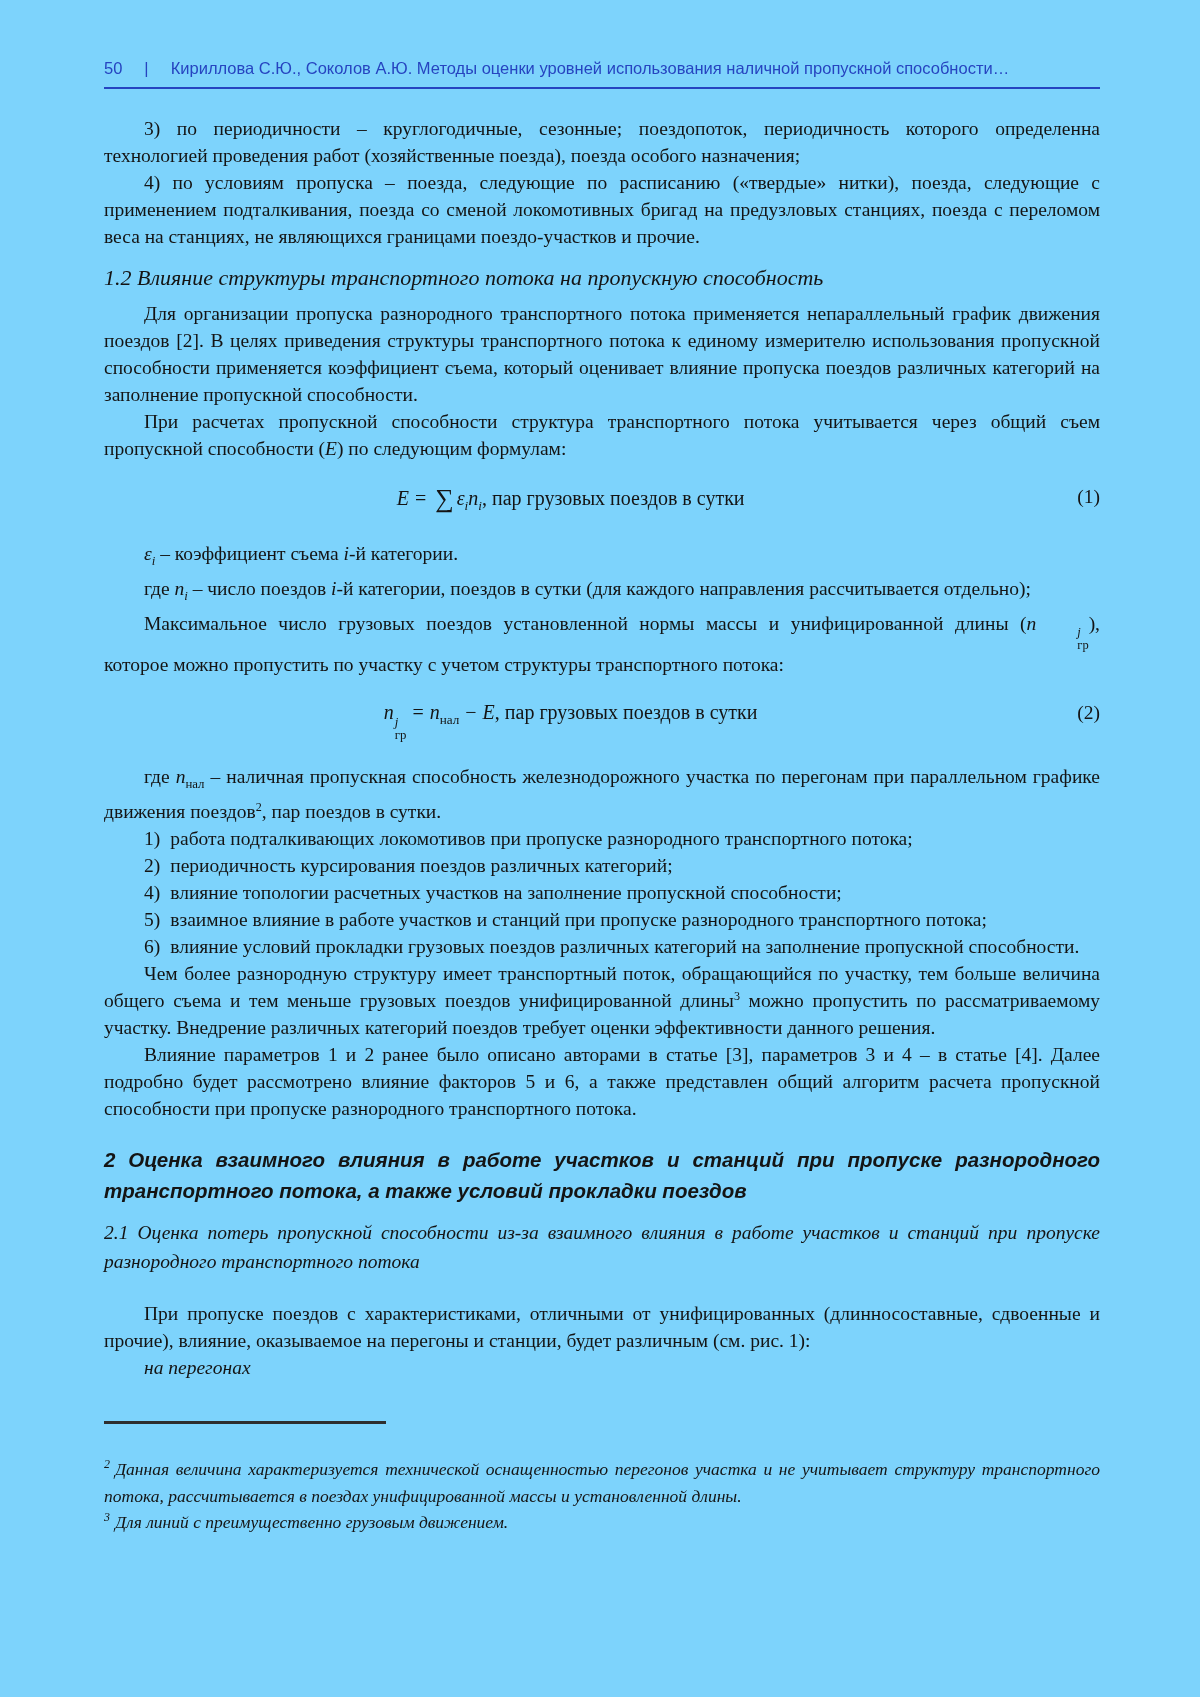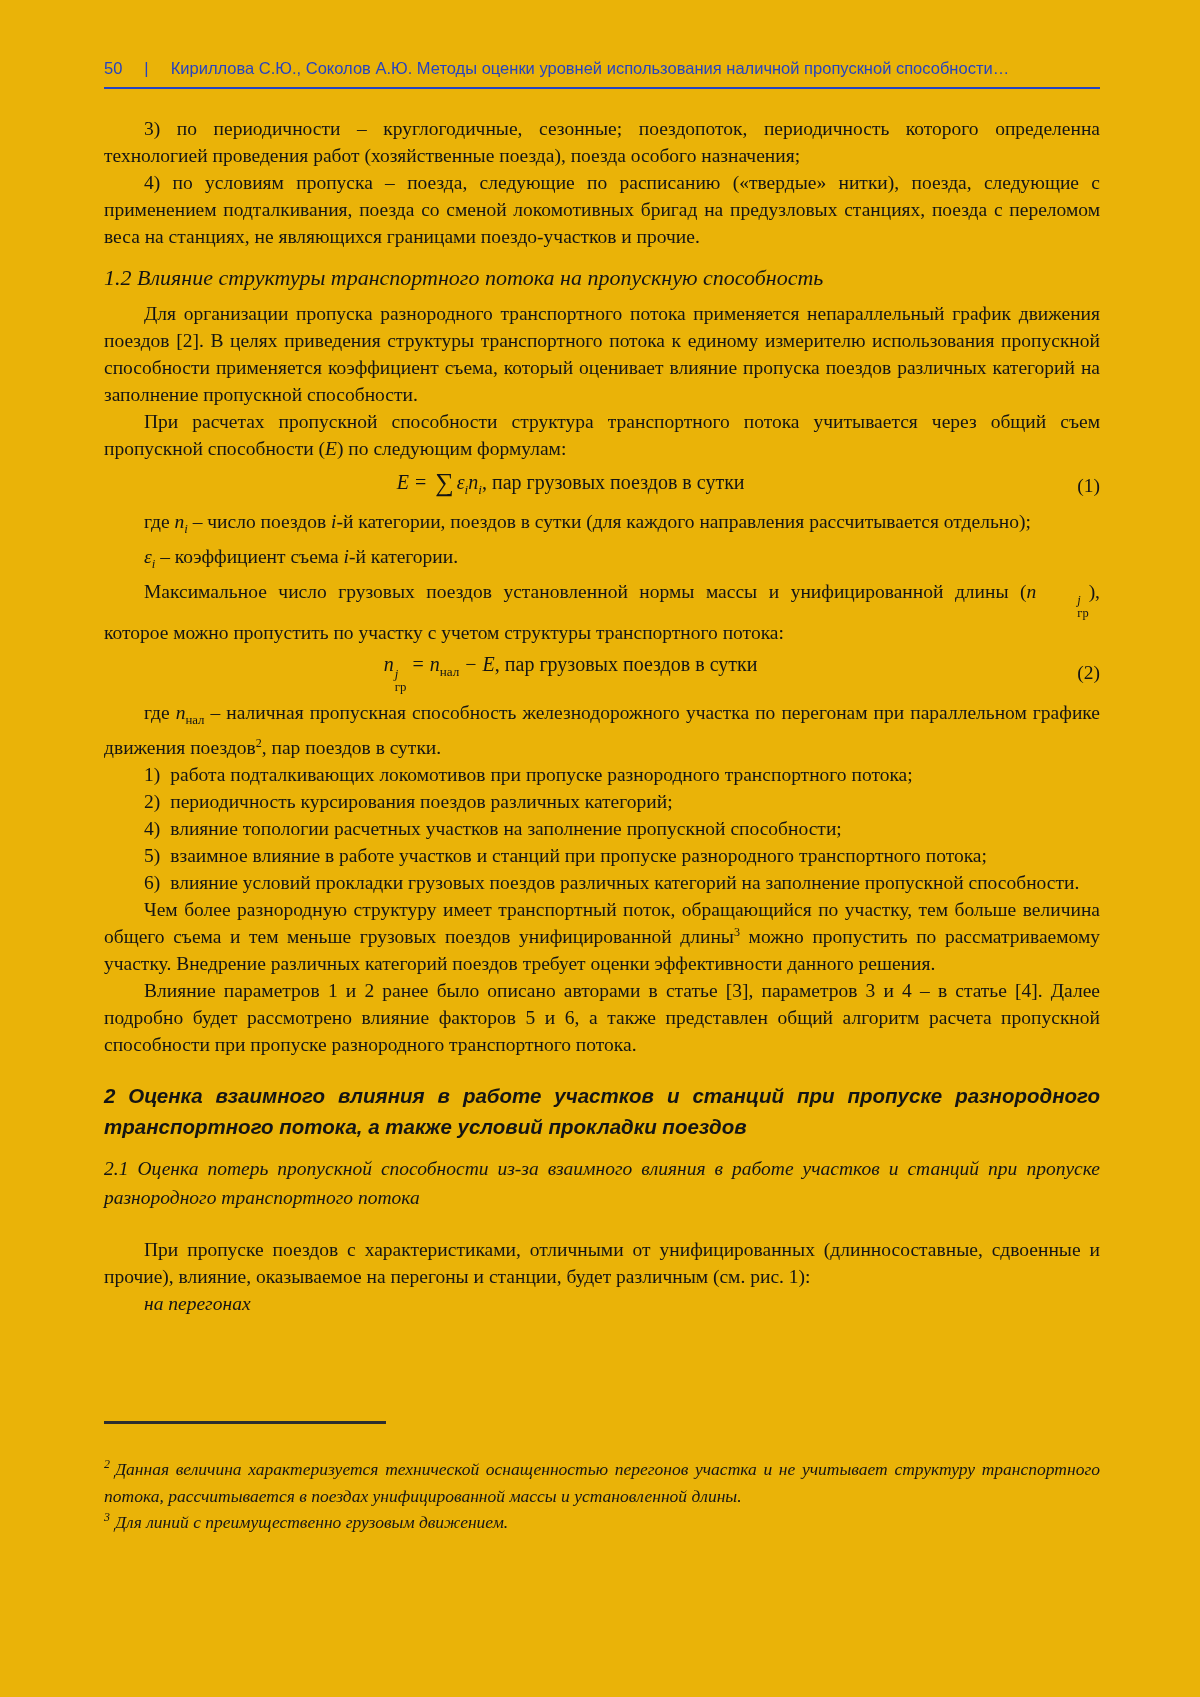--- a/index.html
+++ b/index.html
@@ -1,18 +1,18 @@
 <!DOCTYPE html>
 <html lang="ru"><head>
 <meta charset="utf-8">
 <style>
   html,body { margin:0; padding:0; }
   body { width:1200px; height:1697px; background:#ffffff; }
   .page {
-    position:relative; width:1200px; height:1697px; background:#eab308;
+    position:relative; width:1200px; height:1697px; background:#7dd3fc;
     font-family:"Liberation Serif", serif; color:#141414; overflow:hidden;
   }
   .inner { padding:58px 100px 0 104px; }
 
   
   .runhead {
     display:flex; align-items:baseline; gap:0;
     font-family:"Liberation Sans", sans-serif;
     color:#2644c0; font-size:16.5px; line-height:20px;
   }
@@ -42,21 +42,21 @@
   .mvar { font-style:italic; }
   sub.msub { font-size:0.66em; font-style:italic; }
   sup.fnref { font-size:0.62em; line-height:0; }
   .m-stack {
     display:inline-flex; flex-direction:column; align-items:flex-start;
     font-size:0.64em; line-height:1.02; vertical-align:-0.5em; margin-left:1px;
   }
   .m-stack .st-sup { font-style:italic; }
   .m-stack .st-sub { font-style:normal; }
 
-  .formula { display:flex; align-items:center; margin:5px 0;gap:40px; }
+  .formula { display:flex; margin:21px 0;gap:40px; }
   .f-body { flex:1; text-align:center; font-size:20px; }
   .f-sigma { font-size:26px; position:relative; top:2px; margin:0 3px; }
   .f-op { margin:0 6px; }
   .f-num { font-size:19.5px; }
 
   .li-num { margin-right:10px; }
 
   
   .footer { position:absolute; top:1421px; left:104px; right:100px; }
   .fn-rule { width:282px; height:3px; background:#2e2e2e; }
@@ -89,23 +89,23 @@
 
       <p class="para">Для организации пропуска разнородного транспортного потока применяется непараллельный график движения поездов [2]. В целях приведения структуры транспортного потока к единому измерителю использования пропускной способности применяется коэффициент съема, который оценивает влияние пропуска поездов различных категорий на заполнение пропускной способности.</p>
 
       <p class="para"><span>При расчетах пропускной способности структура транспортного потока учитывается через общий съем пропускной способности (</span><span class="mvar">E</span><span>) по следующим формулам:</span></p>
 
       <div class="formula">
         <span class="f-body"><span class="mvar">E</span><span class="f-op">=</span><span class="f-sigma">∑</span><span class="mvar">ε</span><sub class="msub">i</sub><span class="mvar">n</span><sub class="msub">i</sub><span>, пар грузовых поездов в сутки</span></span>
         <span class="f-num">(1)</span>
       </div>
 
+      <p class="para"><span class="mvar">ε</span><sub class="msub">i</sub><span> – коэффициент съема </span><span class="mvar">i</span><span>-й категории.</span></p>
+
       <p class="para"><span>где </span><span class="mvar">n</span><sub class="msub">i</sub><span> – число поездов </span><span class="mvar">i</span><span>-й категории, поездов в сутки (для каждого направления рассчитывается отдельно);</span></p>
-
-      <p class="para"><span class="mvar">ε</span><sub class="msub">i</sub><span> – коэффициент съема </span><span class="mvar">i</span><span>-й категории.</span></p>
 
       <p class="para"><span>Максимальное число грузовых поездов установленной нормы массы и унифицированной длины (</span><span class="mvar">n</span><span class="m-stack">
             <span class="st-sup">j</span>
             <span class="st-sub">гр</span>
           </span><span>), которое можно пропустить по участку с учетом структуры транспортного потока:</span></p>
 
       <div class="formula">
         <span class="f-body"><span class="mvar">n</span><span class="m-stack">
               <span class="st-sup">j</span>
               <span class="st-sub">гр</span>

